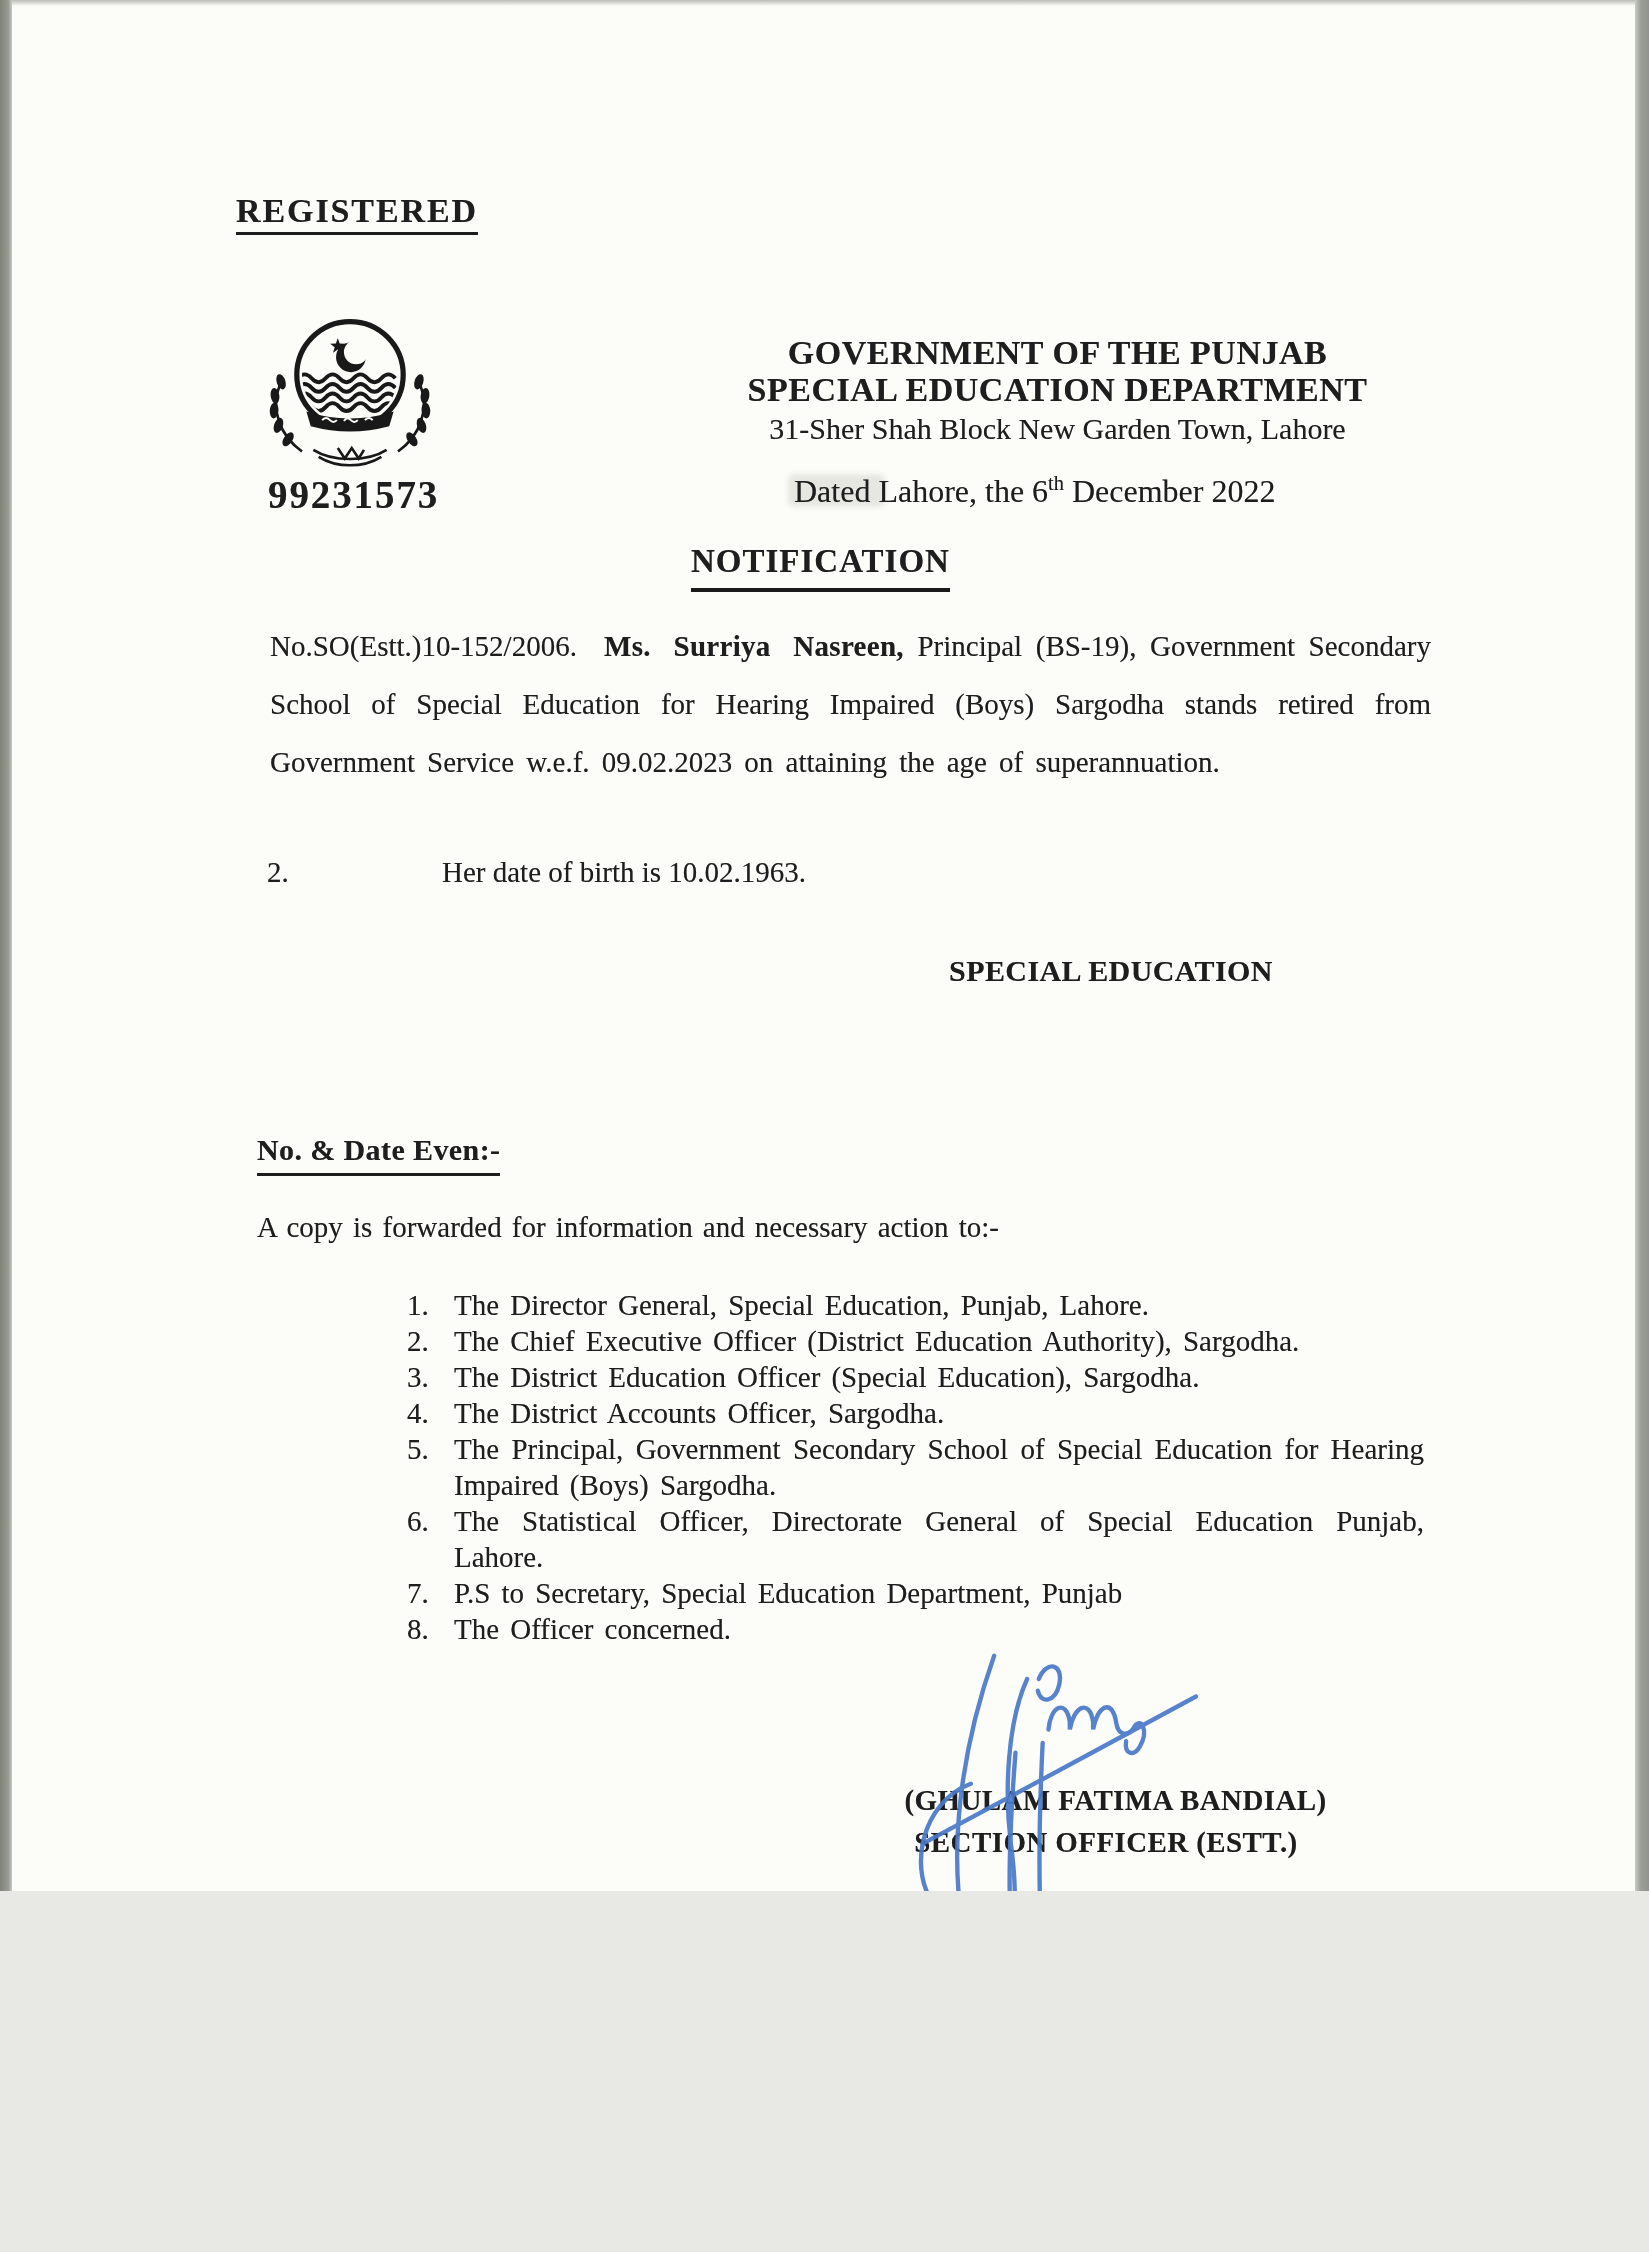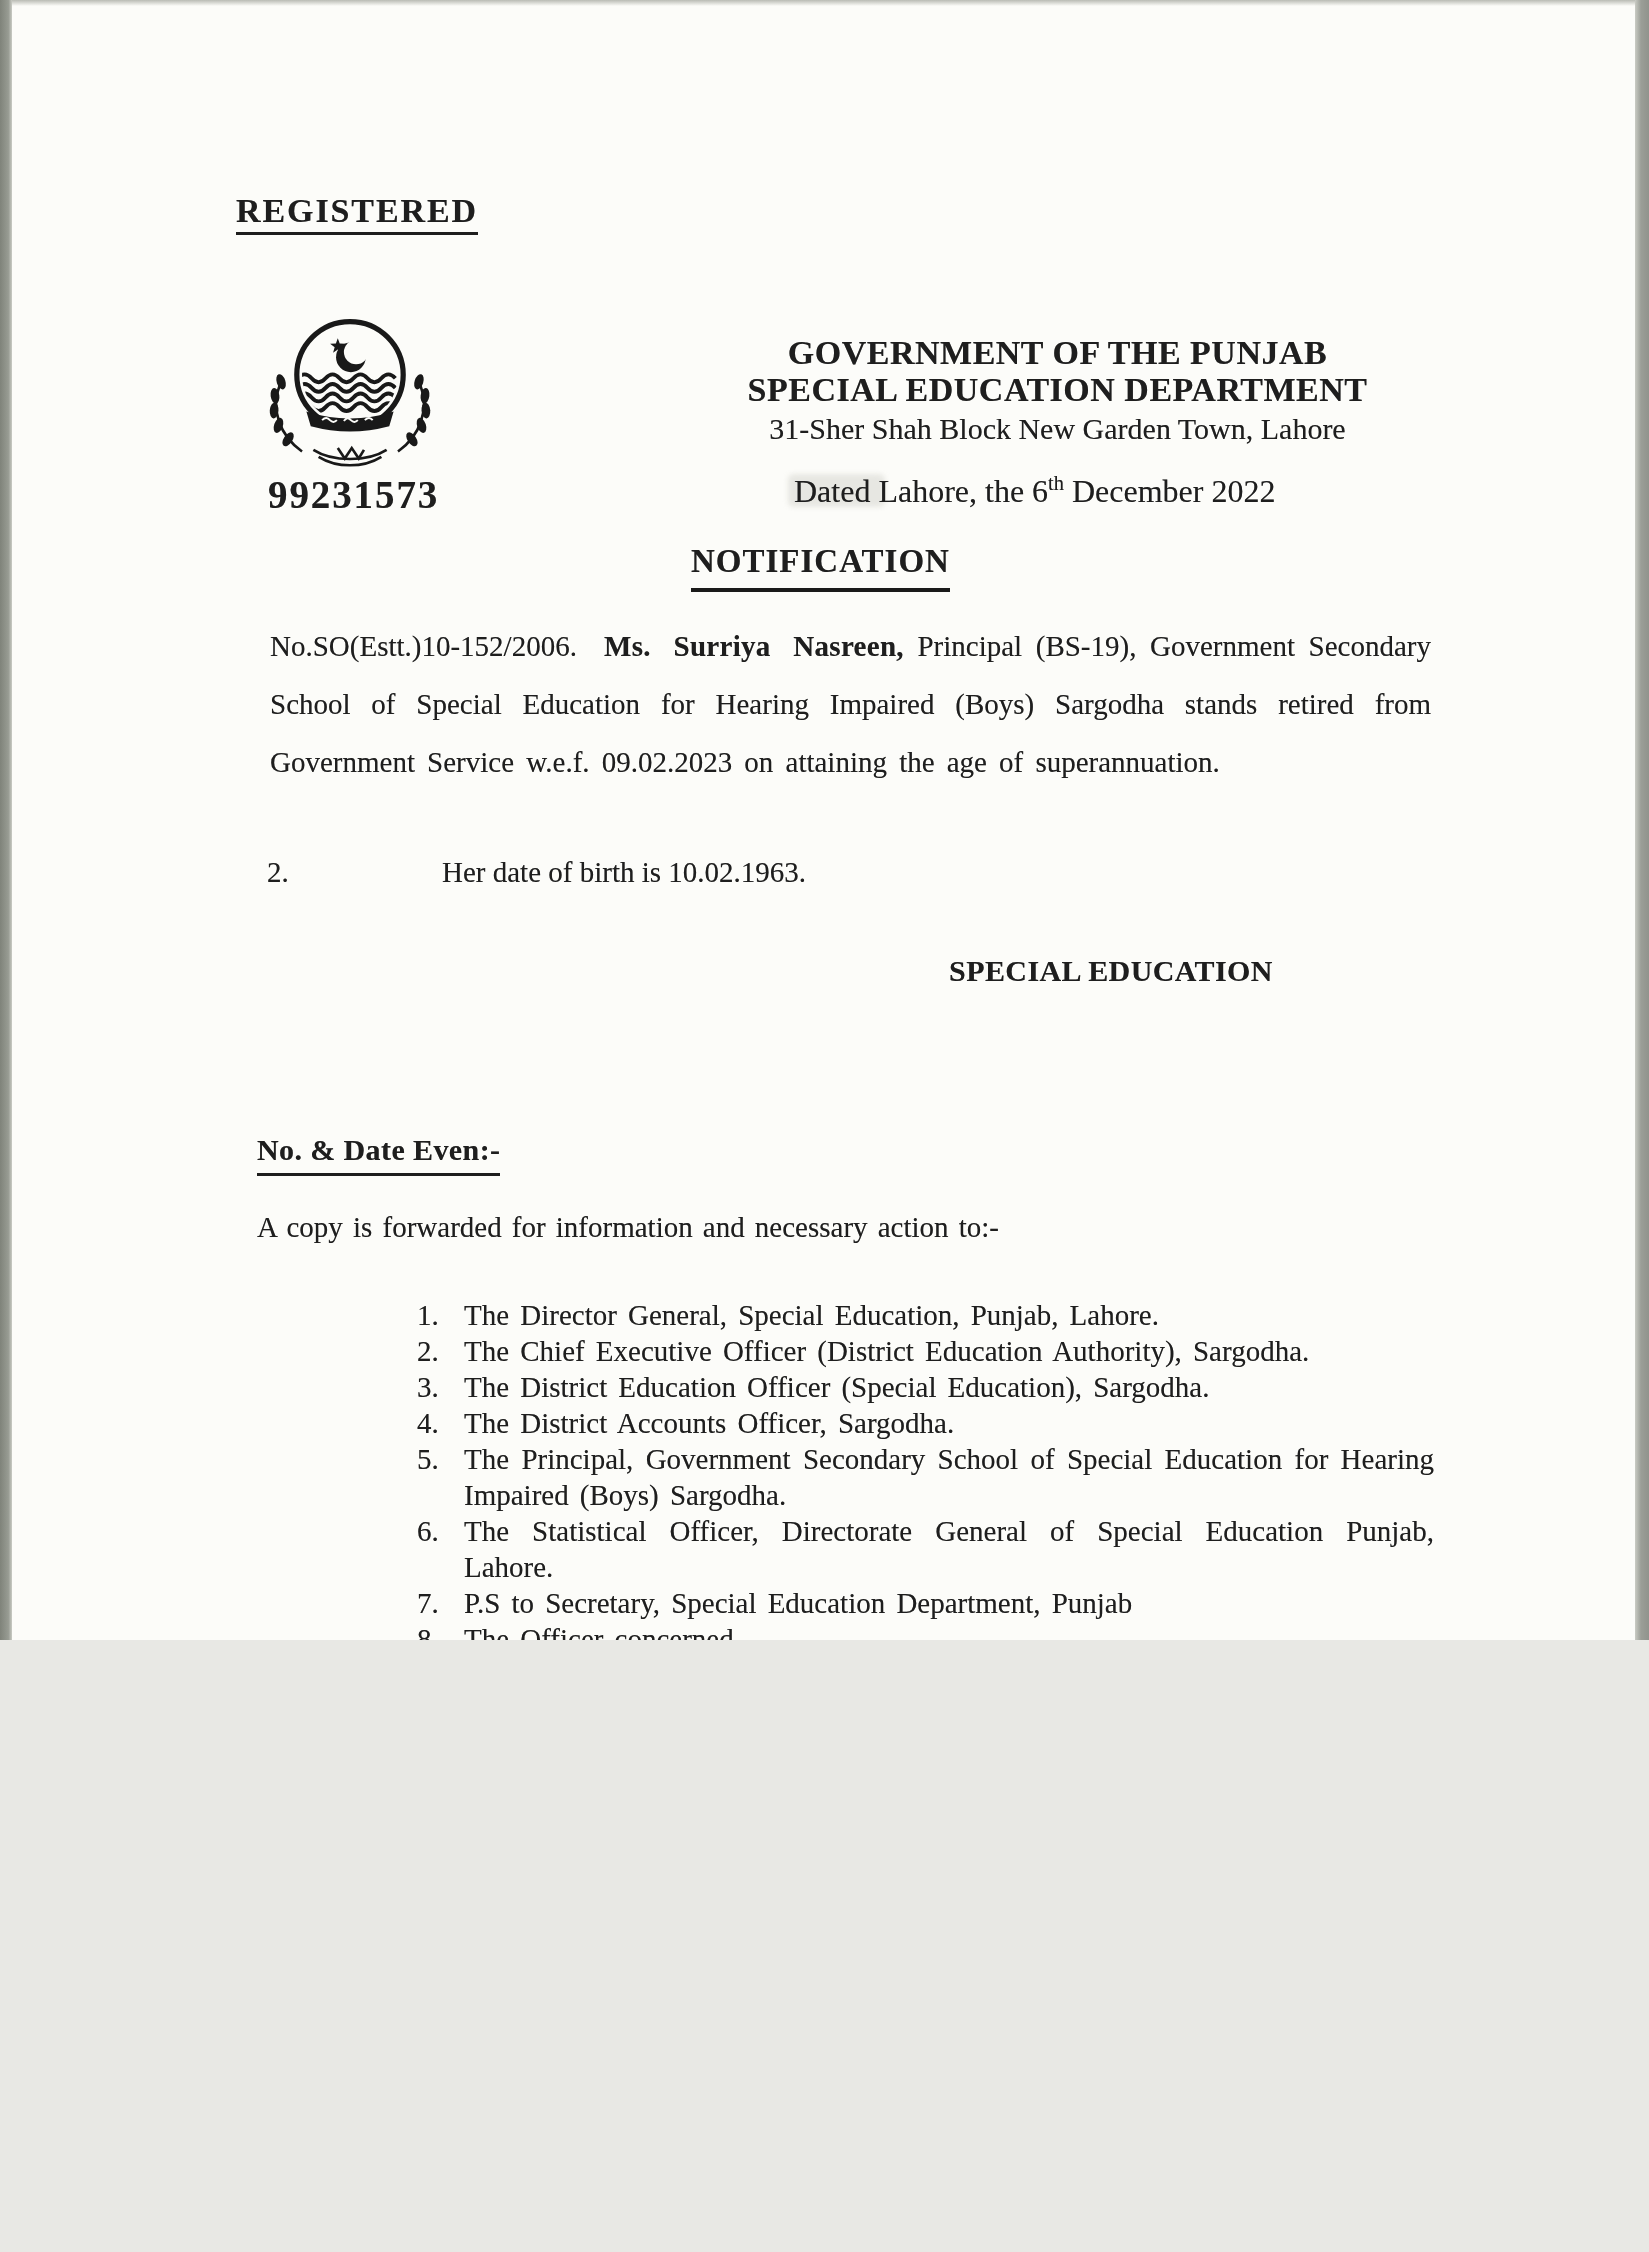--- a/index.html
+++ b/index.html
@@ -1,17 +1,17 @@
 <!DOCTYPE html>
 <html><head>
 <meta charset="utf-8">
 <style>
   html,body{margin:0;padding:0;background:#e8e8e4;}
   .page{
-    position:relative;width:1650px;height:1640px;overflow:hidden;
+    position:relative;width:1650px;height:1891px;overflow:hidden;
     background:#fcfcf9;
     font-family:"Liberation Serif","DejaVu Serif",serif;
     color:#1e1e1e;
   }
   .txt{text-shadow:0 0 0.6px rgba(25,25,25,.45);}
   .edge-left{position:absolute;left:0;top:0;width:11.6px;height:2252px;
     background:linear-gradient(90deg,#7f837a,#989c93 70%,#c9cbc4);}
   .edge-right{position:absolute;right:0;top:0;width:15.5px;height:2252px;
     background:linear-gradient(90deg,#c9cbc4,#9b9e97 40%,#8f928b);}
   .edge-top{position:absolute;left:0;top:0;width:1650px;height:5.8px;
@@ -43,21 +43,21 @@
   .p2num{display:inline-block;width:175px;}
 
   .authority{position:absolute;left:922px;top:951px;width:378px;text-align:center;
     font-size:30px;font-weight:700;line-height:40px;letter-spacing:0.4px;}
 
   .even-heading{position:absolute;left:257px;top:1133px;font-size:30px;font-weight:700;
     border-bottom:3.9px solid #1e1e1e;padding-bottom:6px;letter-spacing:0.4px;}
 
   .copyline{position:absolute;left:257px;top:1211px;font-size:29px;word-spacing:2.9px;}
 
-  ol.recipients{position:absolute;left:403px;top:1283px;width:1017px;margin:14px;padding:0;
+  ol.recipients{position:absolute;left:403px;top:1283px;width:1017px;margin:4px;padding:0;
     list-style:none;counter-reset:rc;font-size:29px;line-height:36px;}
   ol.recipients li{counter-increment:rc;position:relative;padding-left:47px;
     text-align:justify;word-spacing:3.9px;}
   ol.recipients li::before{content:counter(rc) ".";position:absolute;left:0;top:0;}
 
   .signature-svg{position:absolute;left:901px;top:1638px;width:326px;height:408px;z-index:5;}
   .signame{position:absolute;left:902px;top:1784px;width:427px;text-align:center;
     font-size:29px;font-weight:700;letter-spacing:0.4px;z-index:3;}
   .sigtitle{position:absolute;left:902px;top:1826px;width:408px;text-align:center;
     font-size:29px;font-weight:700;letter-spacing:0.4px;z-index:3;}

